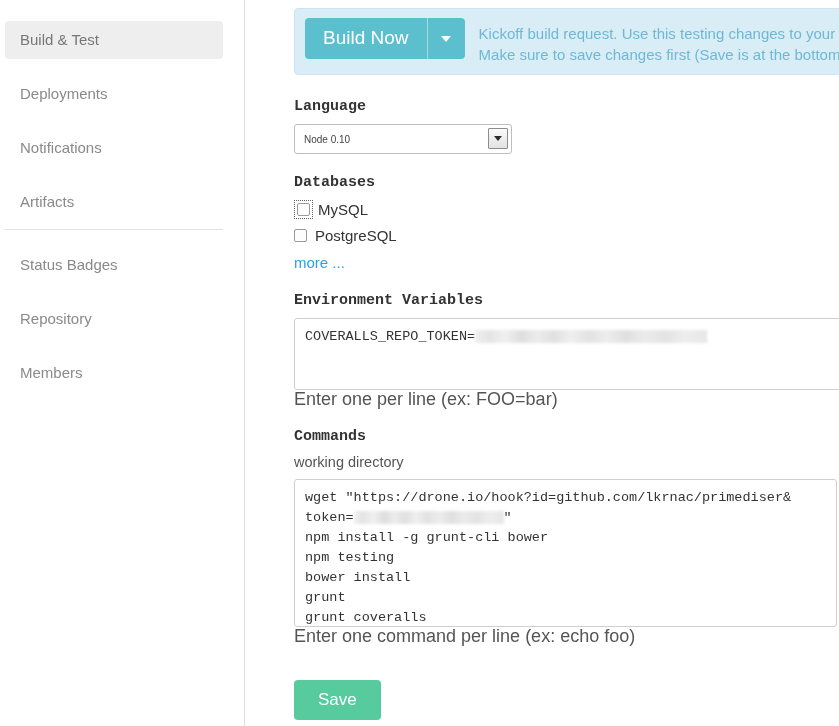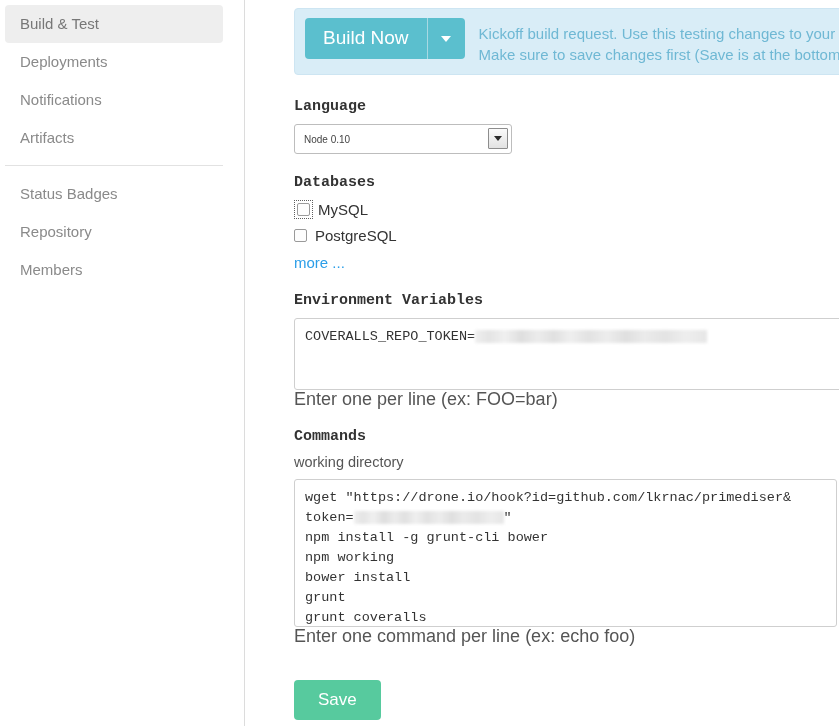--- a/index.html
+++ b/index.html
@@ -29,21 +29,21 @@
     width: 245px;
     min-width: 245px;
     height: 726px;
     box-sizing: border-box;
     border-right: 1px solid #dcdcdc;
     padding: 5px 0 0 0;
     background: #ffffff;
   }
   .nav-item {
     display: block;
-    margin: 0 21px 0 5px;
+    margin: 16px 21px 0 5px;
     padding: 11px 0 11px 15px;
     font-size: 15px;
     color: #8a8a8a;
     border-radius: 4px;
     text-decoration: none;
     line-height: 16px;
     white-space: nowrap;
   }
   .nav-item.active {
     background: #eeeeee;
@@ -388,21 +388,21 @@
     <div class="field">
       <div class="field-label">Commands</div>
 
       <div class="wd-row">
         <span class="wd-label">working directory</span>
       </div>
 
       <div class="ta ta-cmd"><span>wget "https://drone.io/hook?id=github.com/lkrnac/primediser&amp;</span>
 <span>token=</span><span class="redact redact-cmd"></span><span>"</span>
 <span>npm install -g grunt-cli bower</span>
-<span>npm working</span>
+<span>npm testing</span>
 <span>bower install</span>
 <span>grunt</span>
 <span>grunt coveralls</span><span class="grip"></span></div>
 
       <div class="help-text">Enter one command per line (ex: echo foo)</div>
     </div>
 
     
     <button class="btn-save">Save</button>
 

